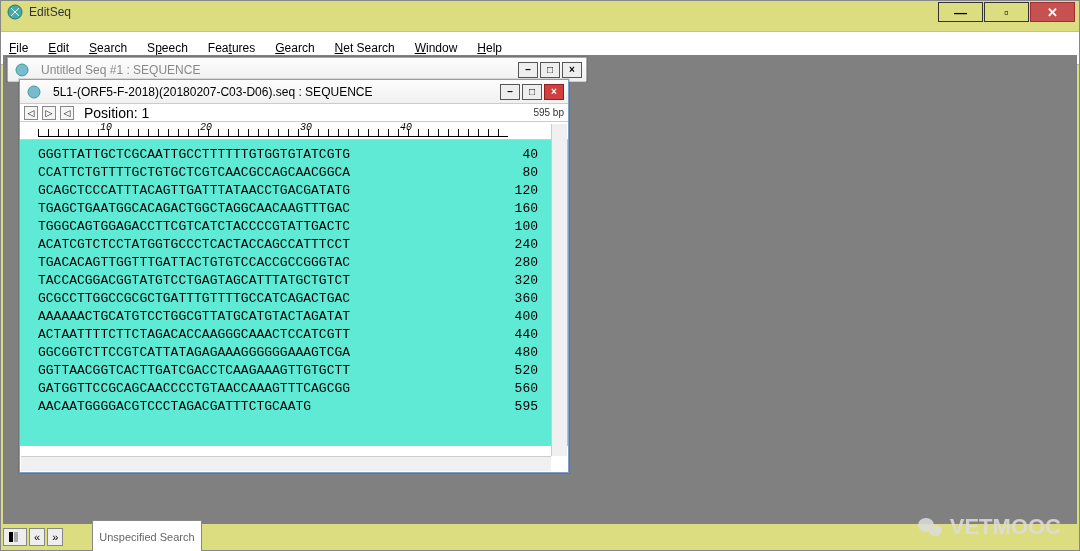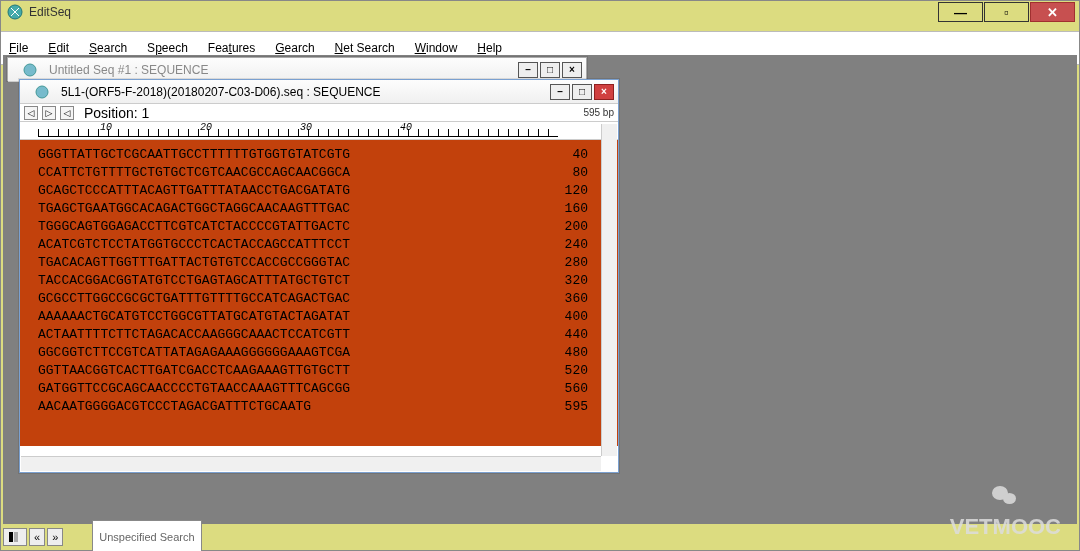--- a/index.html
+++ b/index.html
@@ -74,21 +74,21 @@
     position: absolute;
     background: #fff;
     border: 1px solid #7aa0d0;
     box-shadow: 0 0 0 1px rgba(0,0,0,0.1);
   }
   .mdi.inactive { border-color: #aaa; }
   .mdi-title {
     height: 24px;
     display: flex;
     align-items: center;
-    padding: 0 4px 0 14px;
+    padding: 0 4px 0 6px;
     background: linear-gradient(#fdfdfd,#f0f0f0);
     border-bottom: 1px solid #ccc;
     gap: 5px;
   }
   .mdi.inactive .mdi-title { color: #888; }
   .mdi-title .ttl { flex: 1; font-size: 12px; }
   .mdi-btns { display: flex; gap: 2px; }
   .mdi-btn {
     width: 20px; height: 16px;
     border: 1px solid #555;
@@ -133,21 +133,21 @@
     height: 8px;
     background:
       repeating-linear-gradient(to right, #000 0 1px, transparent 1px 10px);
     border-bottom: 1px solid #000;
   }
   .seq-area {
     padding: 6px 10px 6px 18px;
     font-family: "Courier New", monospace;
     font-size: 13px;
     line-height: 18px;
-    background: #c2410c;
+    background: #5eead4;
     height: 306px;
     overflow: hidden;
   }
   .seq-row { display: flex; }
   .seq-row .bases { white-space: pre; }
   .seq-row .pos { width: 100px; text-align: right; margin-left: auto; padding-right: 20px; }
   .scroll-placeholder-v {
     position: absolute; top: 44px; right: 1px; bottom: 16px; width: 16px;
     background: #f0f0f0; border-left: 1px solid #ccc;
   }
@@ -185,21 +185,20 @@
     position: absolute;
     right: 18px;
     bottom: 10px;
     display: flex;
     align-items: center;
     gap: 6px;
     color: #ddd;
     font-size: 22px;
     font-weight: 600;
     opacity: 0.85;
-    flex-direction: column;
   }
   .wechat {
     width: 26px; height: 26px;
     position: relative;
   }
   .wechat .bub {
     position: absolute;
     border-radius: 50%;
     background: #ddd;
   }
@@ -248,21 +247,21 @@
         </span>
         <span class="ttl">Untitled Seq #1 : SEQUENCE</span>
         <div class="mdi-btns">
           <div class="mdi-btn">–</div>
           <div class="mdi-btn">□</div>
           <div class="mdi-btn">×</div>
         </div>
       </div>
     </div>
 
-    <div class="mdi" style="left:16px; top:24px; width:600px; height:394px;">
+    <div class="mdi" style="left:16px; top:24px; width:550px; height:394px;">
       <div class="mdi-title">
         <span class="app-icon">
           <svg viewBox="0 0 16 16">
               <circle cx="8" cy="8" r="6" fill="#7bc" stroke="#499"></circle>
             </svg>
         </span>
         <span class="ttl">5L1-(ORF5-F-2018)(20180207-C03-D06).seq : SEQUENCE</span>
         <div class="mdi-btns">
           <div class="mdi-btn">–</div>
           <div class="mdi-btn">□</div>
@@ -298,21 +297,21 @@
           <div class="seq-row">
             <span class="bases">GCAGCTCCCATTTACAGTTGATTTATAACCTGACGATATG</span>
             <span class="pos">120</span>
           </div>
           <div class="seq-row">
             <span class="bases">TGAGCTGAATGGCACAGACTGGCTAGGCAACAAGTTTGAC</span>
             <span class="pos">160</span>
           </div>
           <div class="seq-row">
             <span class="bases">TGGGCAGTGGAGACCTTCGTCATCTACCCCGTATTGACTC</span>
-            <span class="pos">200</span>
+            <span class="pos">100</span>
           </div>
           <div class="seq-row">
             <span class="bases">ACATCGTCTCCTATGGTGCCCTCACTACCAGCCATTTCCT</span>
             <span class="pos">240</span>
           </div>
           <div class="seq-row">
             <span class="bases">TGACACAGTTGGTTTGATTACTGTGTCCACCGCCGGGTAC</span>
             <span class="pos">280</span>
           </div>
           <div class="seq-row">

